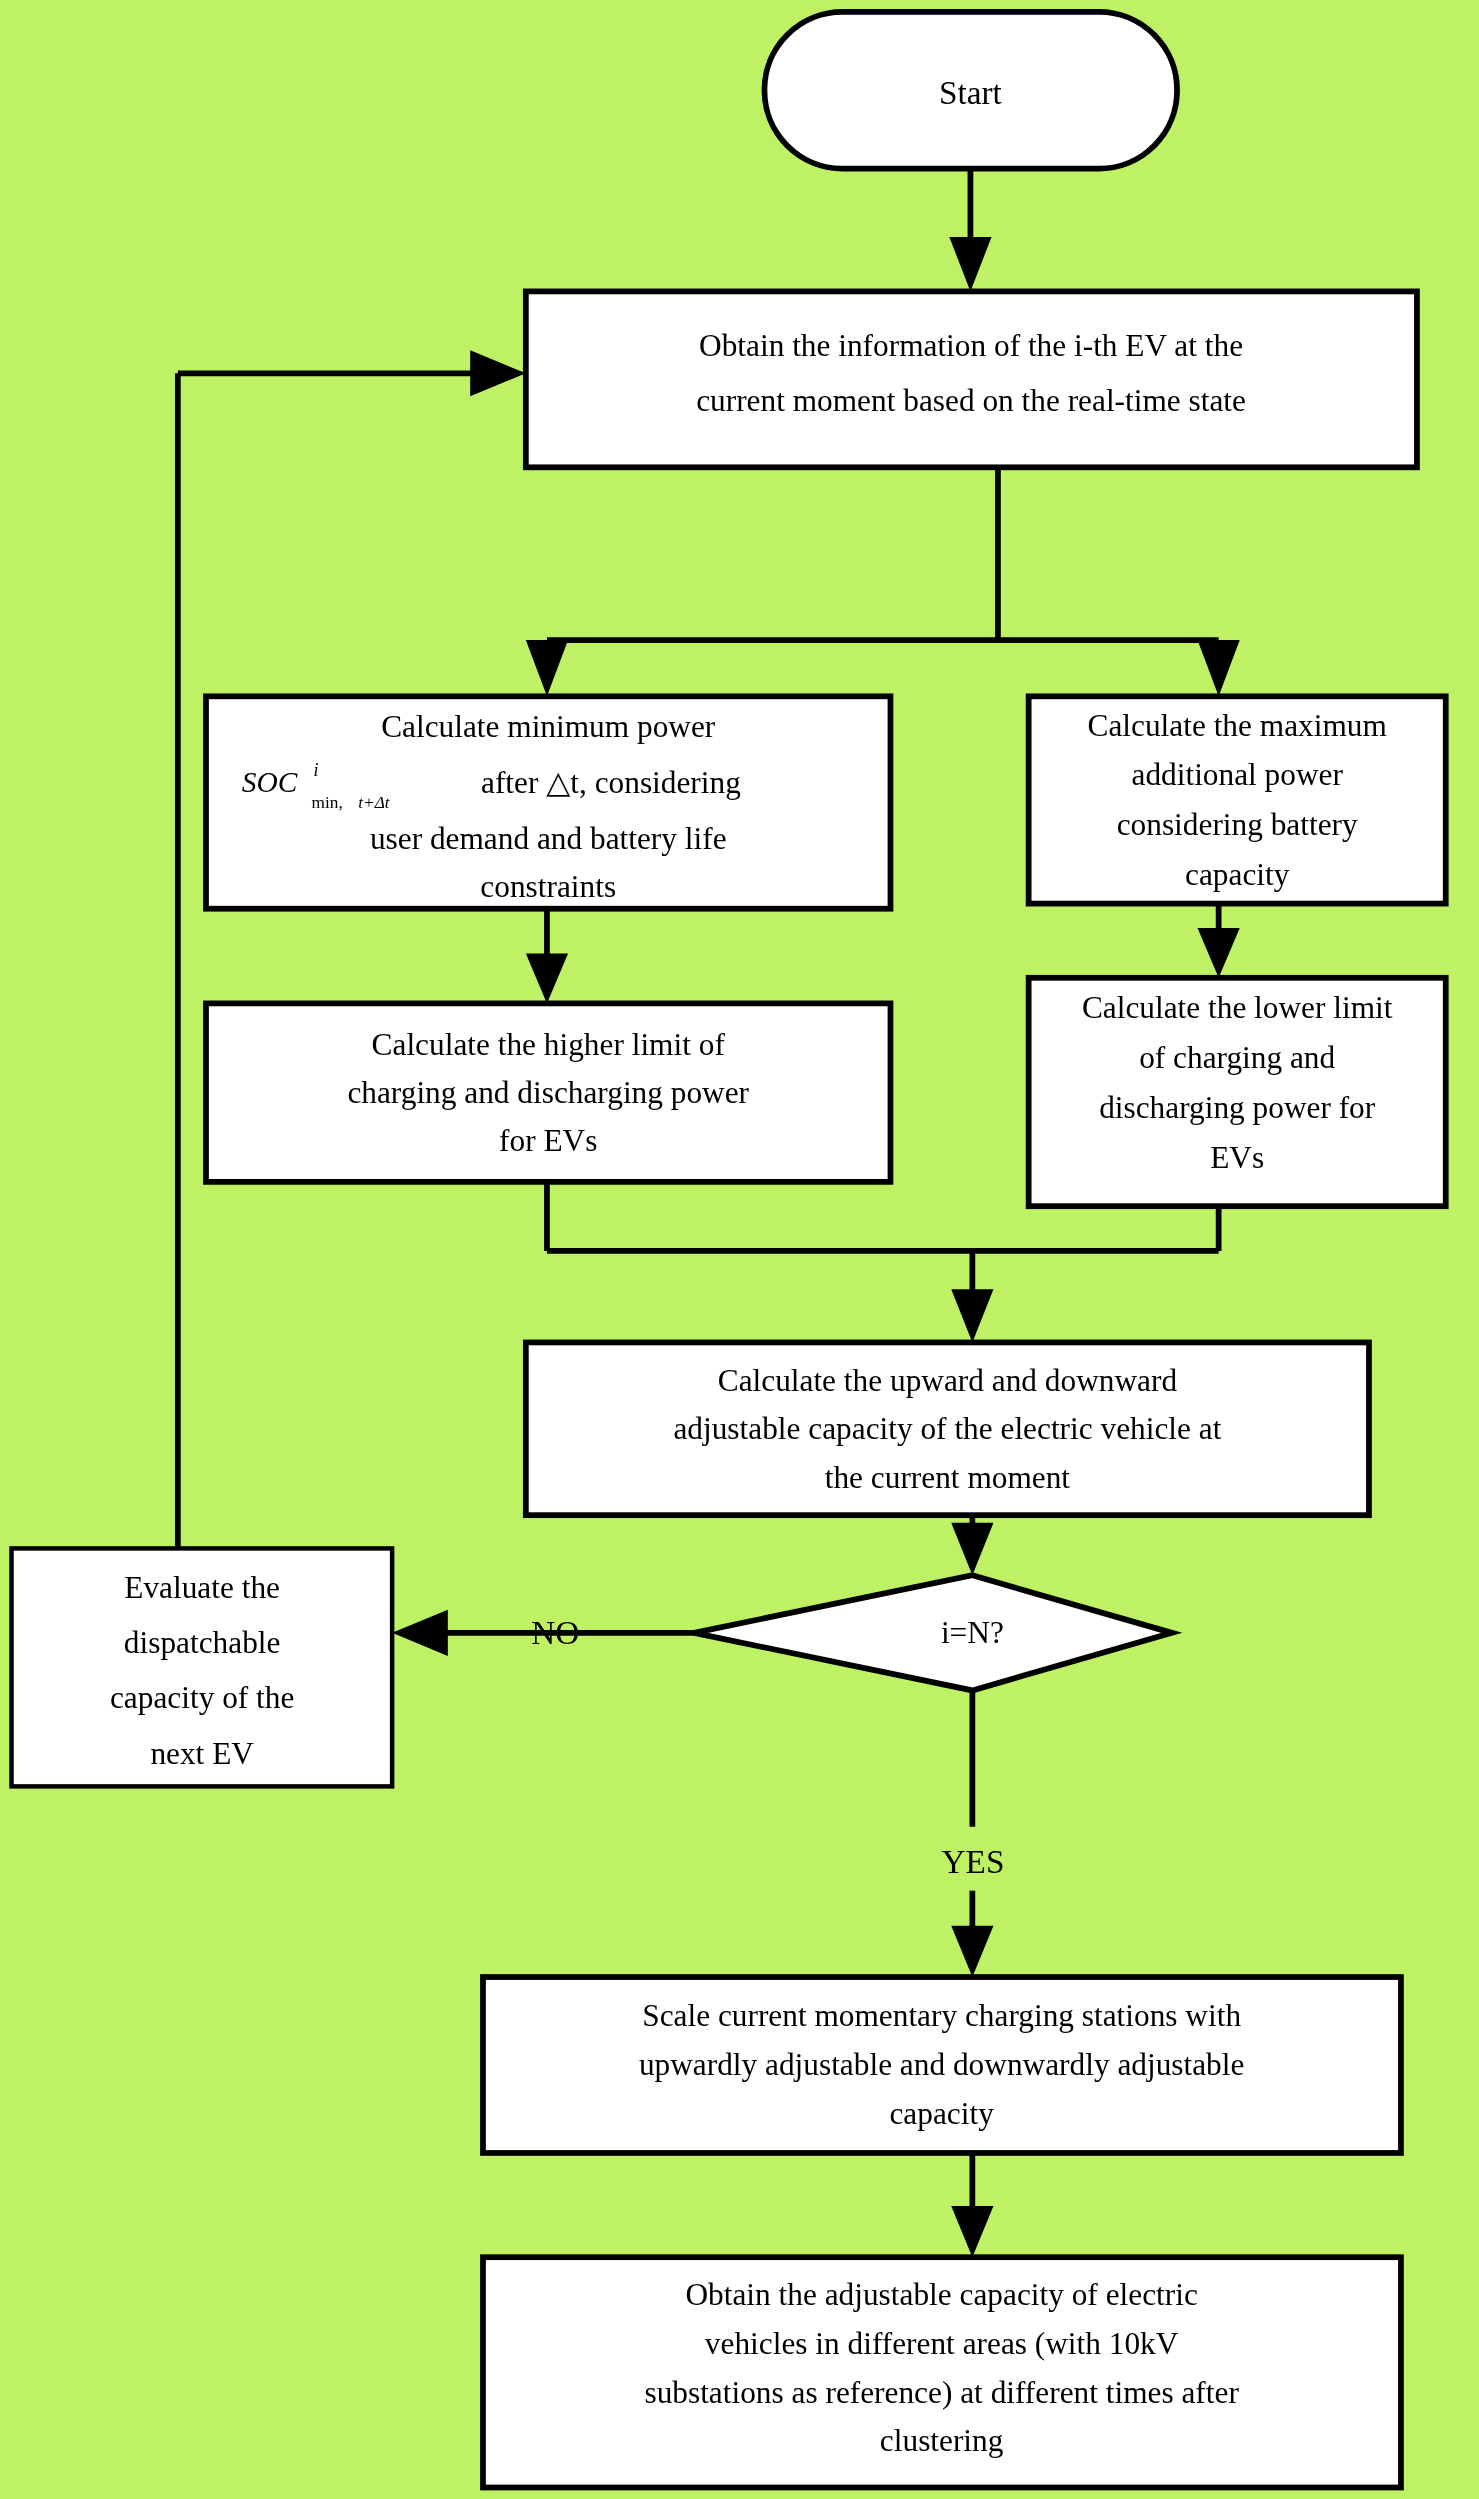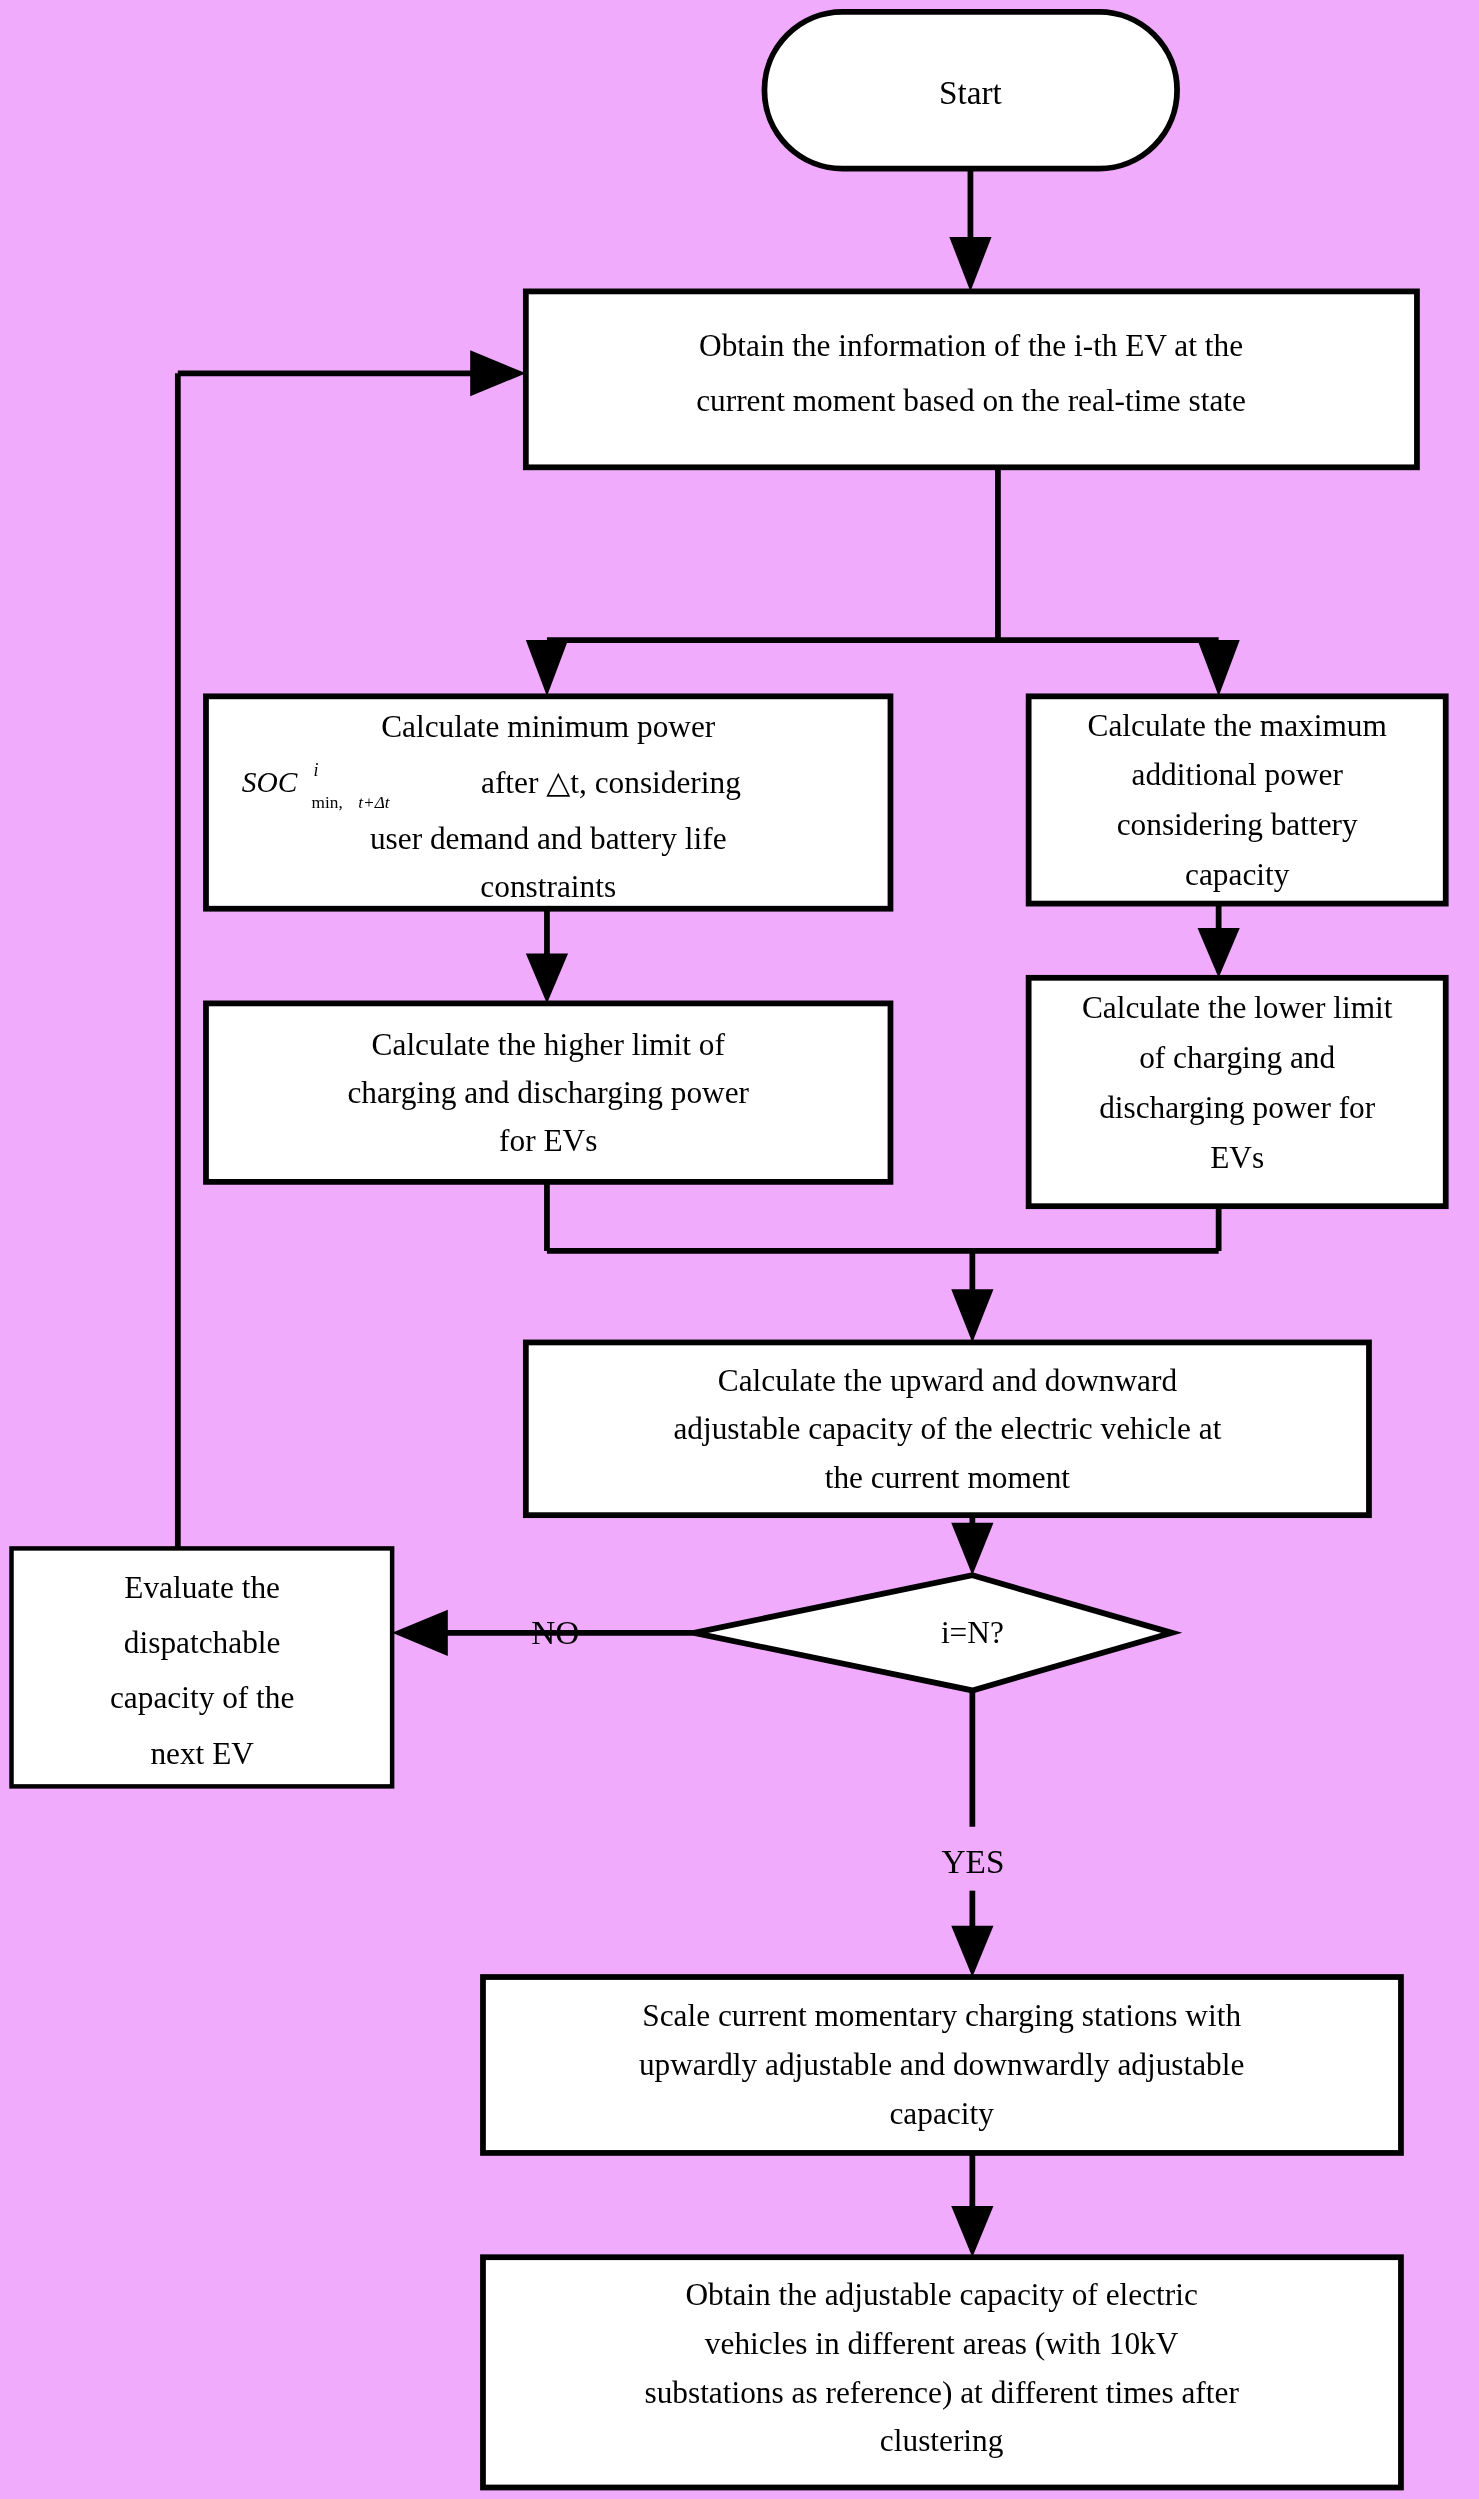--- a/index.html
+++ b/index.html
@@ -7,21 +7,21 @@
     padding: 0;
     background: #ffffff;
   }
   body {
     font-family: "Liberation Serif", "DejaVu Serif", serif;
   }
   #flowchart-root {
     position: relative;
     width: 1479px;
     height: 2500px;
-    background: #f0abfc;
+    background: #bef264;
   }
   svg.flow-svg {
     display: block;
     width: 1479px;
     height: 2500px;
   }
   .node-shape {
     fill: #ffffff;
     stroke: #000000;
     stroke-width: 9;

